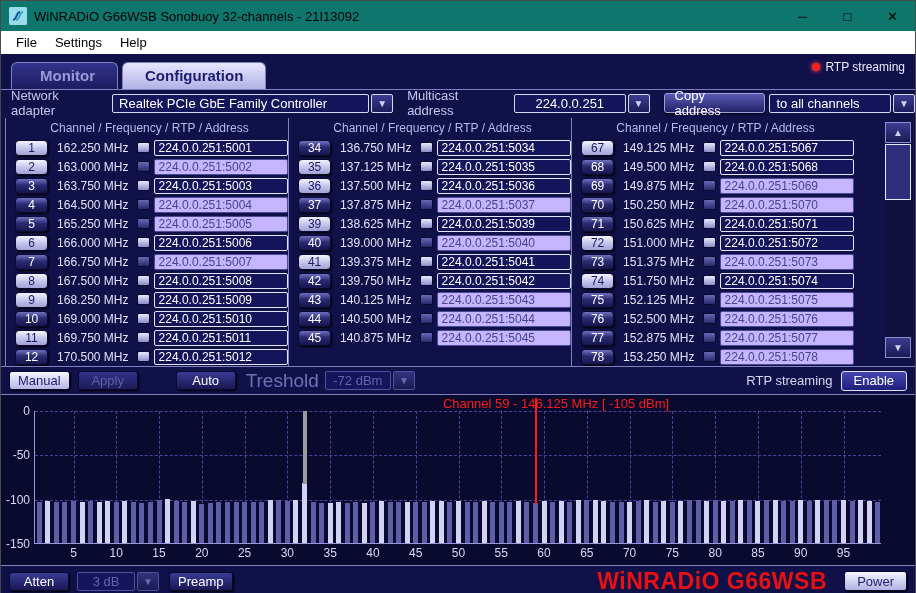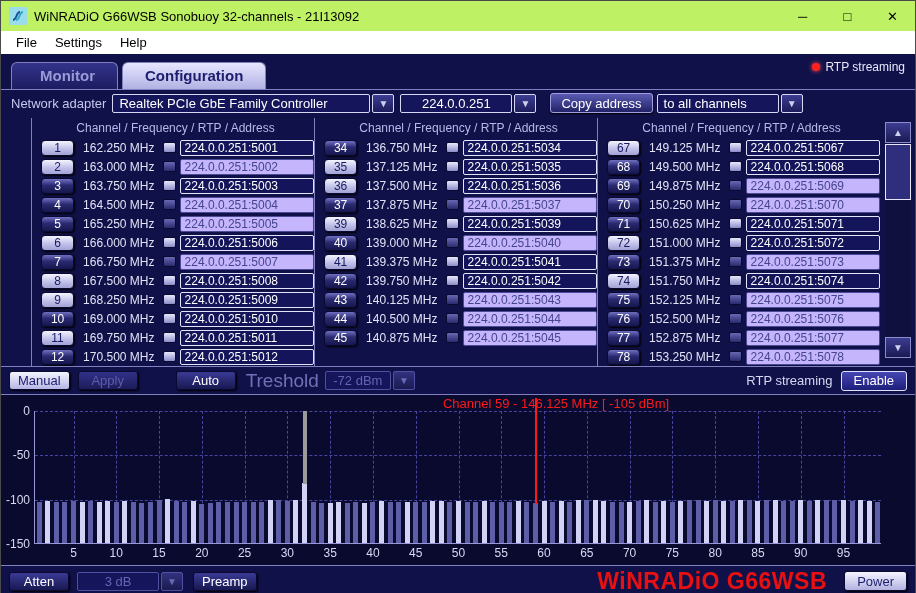--- a/index.html
+++ b/index.html
@@ -1,21 +1,21 @@
 <!DOCTYPE html>
 <html><head>
 <meta charset="utf-8">
 <style>
   * { margin:0; padding:0; box-sizing:border-box; }
   html,body { width:916px; height:593px; overflow:hidden; }
   body { font-family:"Liberation Sans", sans-serif; background:#000; }
   .window { width:916px; height:593px; border:1px solid #4a4a4a; display:flex; flex-direction:column; background:#11114a; }
 
   
-  .titlebar { height:30px; background:#bef264; display:flex; align-items:center; padding-left:8px; flex:0 0 auto; }
+  .titlebar { height:30px; background:#0f766e; display:flex; align-items:center; padding-left:8px; flex:0 0 auto; }
   .app-icon { width:18px; height:18px; margin-right:7px; border-radius:2px; background:#9adce9; position:relative; flex:0 0 auto; }
   .app-icon svg { position:absolute; left:0; top:0; }
   .title-text { font-size:13px; color:#000; flex:1 1 auto; white-space:nowrap; }
   .win-controls { display:flex; height:100%; }
   .win-btn { width:45px; height:100%; display:flex; align-items:center; justify-content:center; font-size:13px; color:#000; cursor:default; }
 
   
   .menubar { height:23px; background:#ffffff; display:flex; align-items:center; padding-left:6px; flex:0 0 auto; }
   .menu-item { font-size:13px; color:#000; padding:2px 9px; }
 
@@ -33,21 +33,21 @@
   .field { background:#15155c; border:1px solid #d8d8f4; color:#fff; font-size:13px; height:19px; display:flex; align-items:center; padding:0 6px; border-radius:2px; }
   .drop-btn { width:22px; height:19px; margin-left:2px; background:linear-gradient(#3c3c92,#1c1c5c); border:1px solid #d8d8f4; border-radius:2px; color:#cfcfef; font-size:10px; display:flex; align-items:center; justify-content:center; }
   .adapter-field { width:258px; margin-left:6px; }
   .mc-label { margin-left:14px; }
   .mc-field { width:112px; margin-left:6px; justify-content:center; }
   .raised-btn { background:linear-gradient(#5a5ab2,#222268); border:1px solid #9f9fdf; border-radius:3px; color:#fff; font-size:13px; height:20px; display:inline-flex; align-items:center; padding:0 10px; box-shadow:0 1px 2px #000; }
   .copy-btn { margin-left:14px; }
   .target-field { width:122px; margin-left:4px; }
 
   
-  .table { flex:0 0 auto; height:250px; position:relative; display:flex; padding-top:2px;padding-left:26px; }
+  .table { flex:0 0 auto; height:250px; position:relative; display:flex; padding-top:2px; }
   .col { width:283px; border-left:1px solid #8080c0; padding:0 0 0 5px; }
   .col:first-child { margin-left:4px; }
   .col-header { height:20px; text-align:center; font-size:12px; color:#b8b8e8; line-height:20px; }
   .row { height:19px; display:flex; align-items:center; }
   .ch-btn { width:34px; height:16px; margin-left:4px; border-radius:4px; font-size:12px; display:flex; align-items:center; justify-content:center; box-shadow:1px 1px 2px #000; }
   .ch-btn.dark { background:linear-gradient(#7070c2 0%,#2a2a72 45%,#16164e 100%); color:#fff; border:1px solid #0a0a30; }
   .ch-btn.light { background:linear-gradient(#f4f4ff 0%,#c2c2ea 55%,#a2a2d6 100%); color:#1a1a60; border:1px solid #0a0a30; }
   .freq { width:80px; margin-left:9px; font-size:12px; color:#e2e2f6; white-space:nowrap; }
   .chk { width:13px; height:11px; border-radius:2px; margin:0 4px 0 2px; border:1px solid #0a0a30; }
   .chk.on { background:linear-gradient(#e8e8ff,#8c8cc8); }
@@ -84,21 +84,21 @@
   .ytext { position:absolute; font-size:12px; color:#d8d8f4; text-align:right; width:30px; }
   .xlab { position:absolute; top:100%; transform:translateX(-50%); padding-top:3px; font-size:12px; color:#d8d8f4; }
   .bar { position:absolute; bottom:0; width:5px; }
   .bar.slate { background:#5e5ea8; }
   .bar.light { background:#d2d2f4; }
   .spike { position:absolute; width:4px; background:#9b9b9b; top:0; }
   .marker { position:absolute; width:2px; background:#ff1a1a; top:-13px; }
 
   
   .bottombar { height:31px; border-top:1px solid #8080c0; display:flex; align-items:center; padding:0 8px; position:relative; background:#11114a; }
-  .atten-field { width:82px; margin-left:8px; height:19px; border:1px solid #5050a0; border-radius:2px; color:#6464b2; font-size:13px; display:flex; align-items:center; justify-content:center; background:#15155c; }
+  .atten-field { width:58px; margin-left:8px; height:19px; border:1px solid #5050a0; border-radius:2px; color:#6464b2; font-size:13px; display:flex; align-items:center; justify-content:center; background:#15155c; }
   .preamp-btn { margin-left:10px; }
   .logo { position:absolute; right:245px; font-size:23px; font-weight:bold; color:#e81010; letter-spacing:.5px; white-space:nowrap; right:88px; }
   .power-btn { position:absolute; right:8px; background:linear-gradient(#f4f4ff,#b2b2e2); border:1px solid #0a0a30; border-radius:3px; color:#1d1d6e; font-size:13px; height:20px; display:inline-flex; align-items:center; padding:0 12px; box-shadow:1px 1px 2px #000; }
 </style>
 </head>
 <body>
 
 <div class="window">
 
   <div class="titlebar">
@@ -131,20 +131,21 @@
         <div class="rtp-indicator">
         <span class="rtp-dot"></span>
         <span>RTP streaming</span>
       </div>
     </div>
 
     <div class="adapter-row">
       <span>Network adapter</span>
       <span class="field adapter-field">Realtek PCIe GbE Family Controller</span>
       <span class="drop-btn">▼</span>
+      <span class="mc-label">Multicast address</span>
       <span class="field mc-field">224.0.0.251</span>
       <span class="drop-btn">▼</span>
       <span class="raised-btn copy-btn">Copy address</span>
       <span class="field target-field">to all channels</span>
       <span class="drop-btn">▼</span>
     </div>
 
     <div class="table" id="channeltable">
       <div class="col">
           <div class="col-header">Channel / Frequency / RTP / Address</div>

